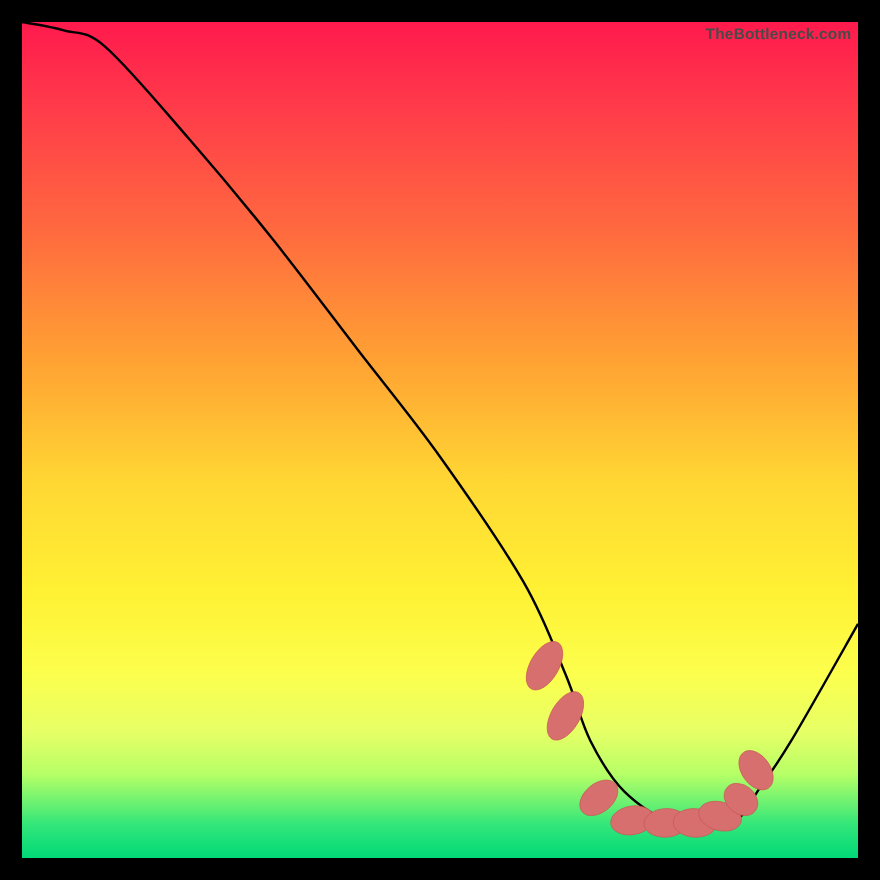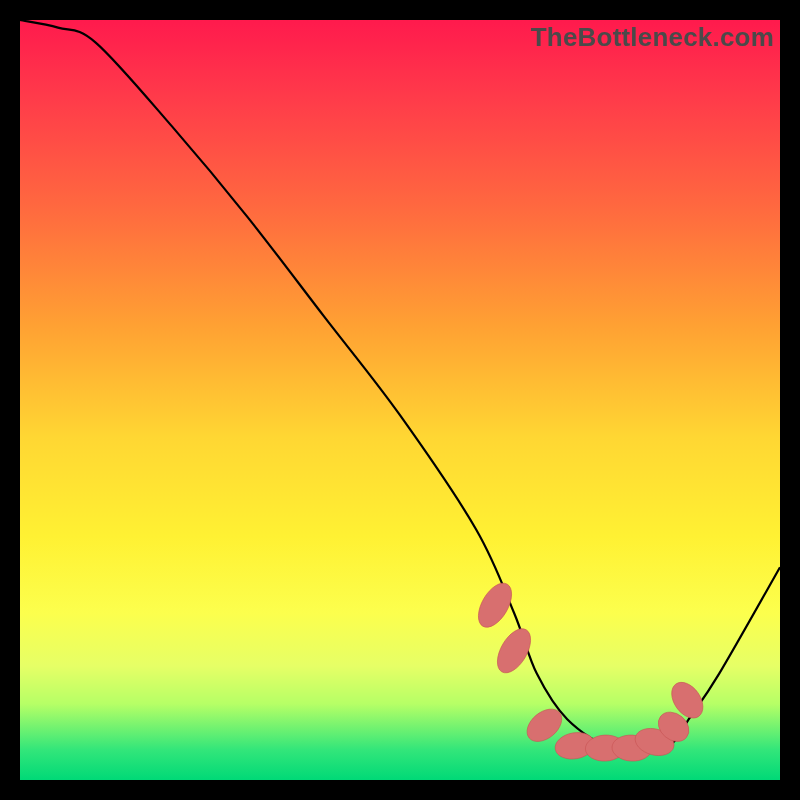--- a/index.html
+++ b/index.html
@@ -42,21 +42,21 @@
     left: 0;
     top: 0;
     width: 760px;
     height: 760px;
     overflow: visible;
   }
   .watermark {
     position: absolute;
     top: 2px;
     right: 6px;
-    font-size: 26px;
+    font-size: 14px;
     font-weight: 600;
     color: #4a4a4a;
     letter-spacing: 0.2px;
     user-select: none;
   }
 </style>
 </head>
 <body>
 
 <div class="stage">

